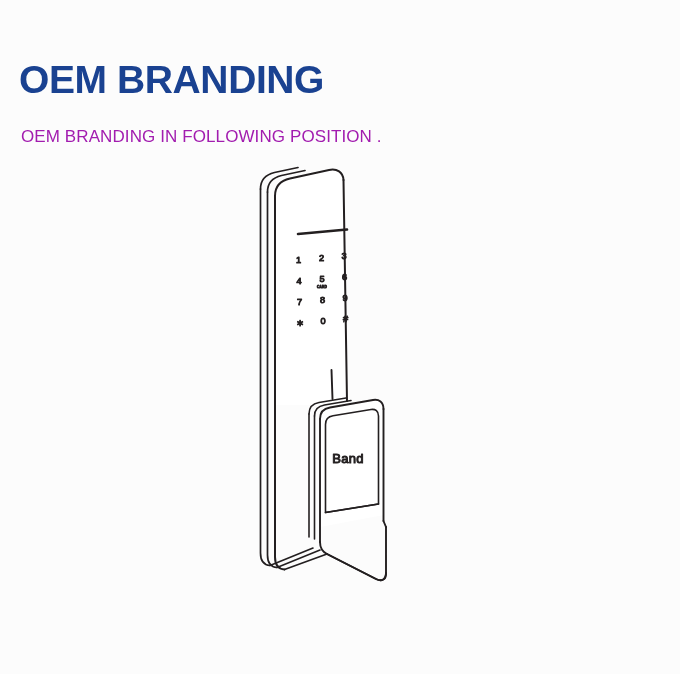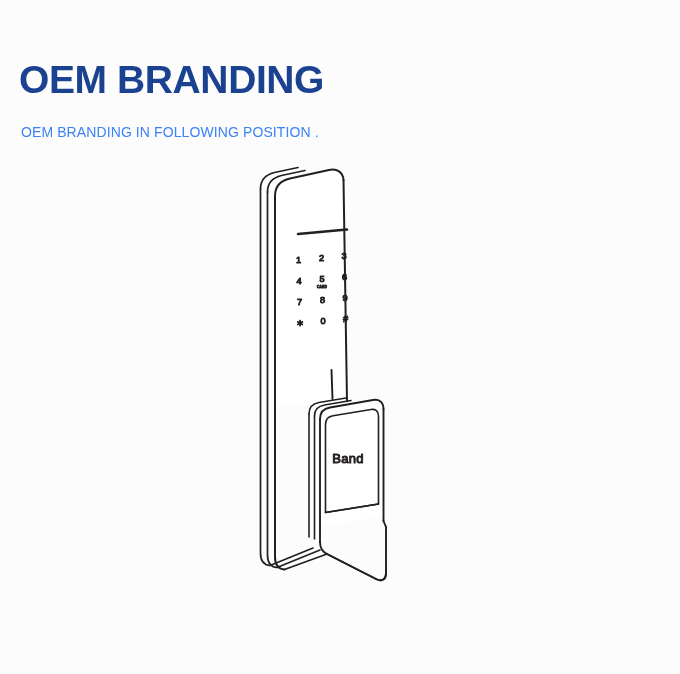--- a/index.html
+++ b/index.html
@@ -28,23 +28,23 @@
     font-weight: bold;
     letter-spacing: -0.4px;
     color: #1a4291;
     line-height: 1.1;
     white-space: nowrap;
   }
   .subtitle {
     position: absolute;
     left: 21px;
     top: 110px;
-    font-size: 14px;
+    font-size: 17px;
     font-weight: normal;
-    color: #3b82f6;
+    color: #a21caf;
     letter-spacing: 0.1px;
     white-space: nowrap;
   }
   .illustration {
     position: absolute;
     left: 236px;
     top: 155px;
     width: 180px;
     height: 460px;
   }

